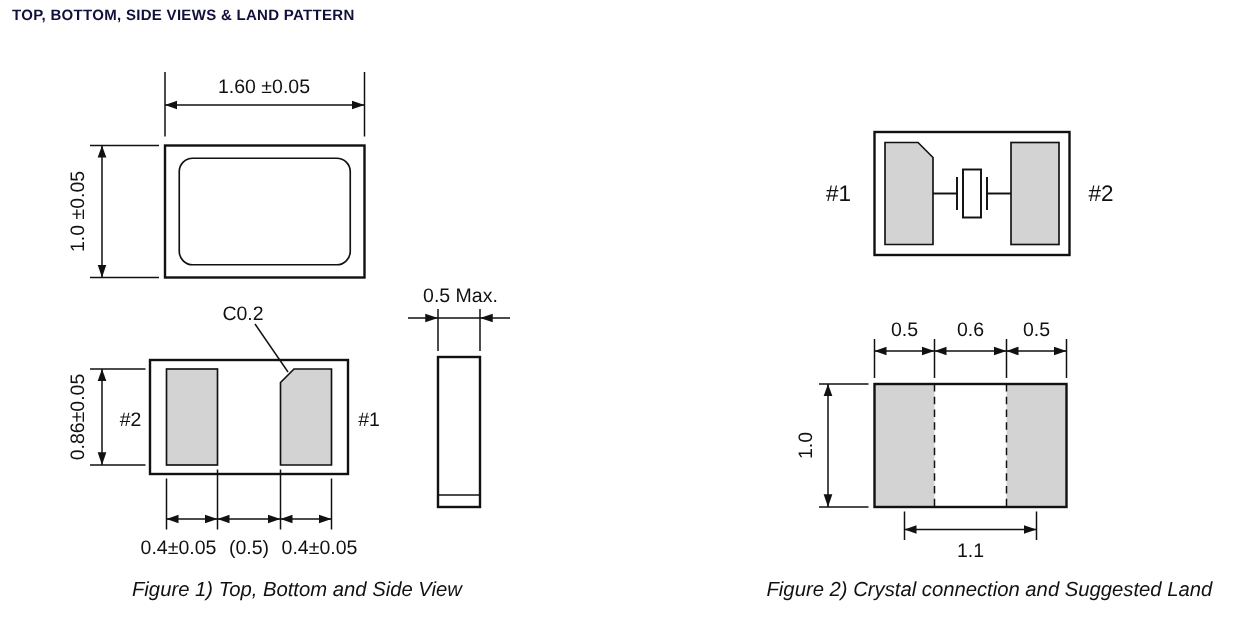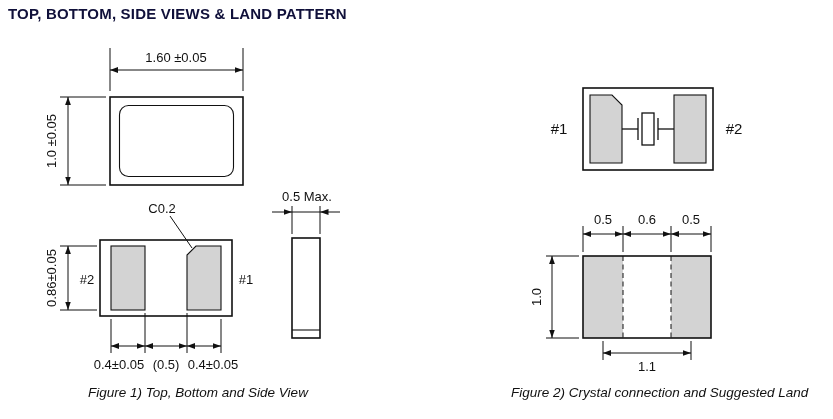--- a/index.html
+++ b/index.html
@@ -1,18 +1,18 @@
 <!DOCTYPE html>
 <html style="--background: #ffffff; --line-color: #111111; --text-color: #111111; --title-color: #10103a; --pad-fill: #d3d3d3;"><head>
 <meta charset="utf-8">
 <style>
   html,body{margin:0;padding:0;background:var(--background,#ffffff);}
   .page{position:relative;width:833px;height:419px;background:var(--background,#ffffff);
         font-family:"Liberation Sans",sans-serif;overflow:hidden;}
-  .title{position:absolute;left:8px;top:5px;font-size:15px;font-weight:bold;letter-spacing:.2px;
+  .title{position:absolute;left:8px;top:5px;font-size:10px;font-weight:bold;letter-spacing:.2px;
          color:var(--title-color,#10103a);white-space:nowrap;}
   svg{position:absolute;left:0;top:0;}
   .obj{fill:none;stroke:var(--line-color,#111111);stroke-width:1.6;}
   .obj-thin{fill:none;stroke:var(--line-color,#111111);stroke-width:1.1;}
   .pad{fill:var(--pad-fill,#d3d3d3);stroke:var(--line-color,#111111);stroke-width:1.1;}
   .padfill{fill:var(--pad-fill,#d3d3d3);stroke:none;}
   .ext,.dim,.leader{stroke:var(--line-color,#111111);stroke-width:1;fill:none;}
   .dash{stroke:var(--line-color,#111111);stroke-width:1;fill:none;stroke-dasharray:5 3.5;}
   .sym{stroke:var(--line-color,#111111);stroke-width:1.3;fill:none;}
   .symbox{fill:#ffffff;stroke:var(--line-color,#111111);stroke-width:1.3;}

